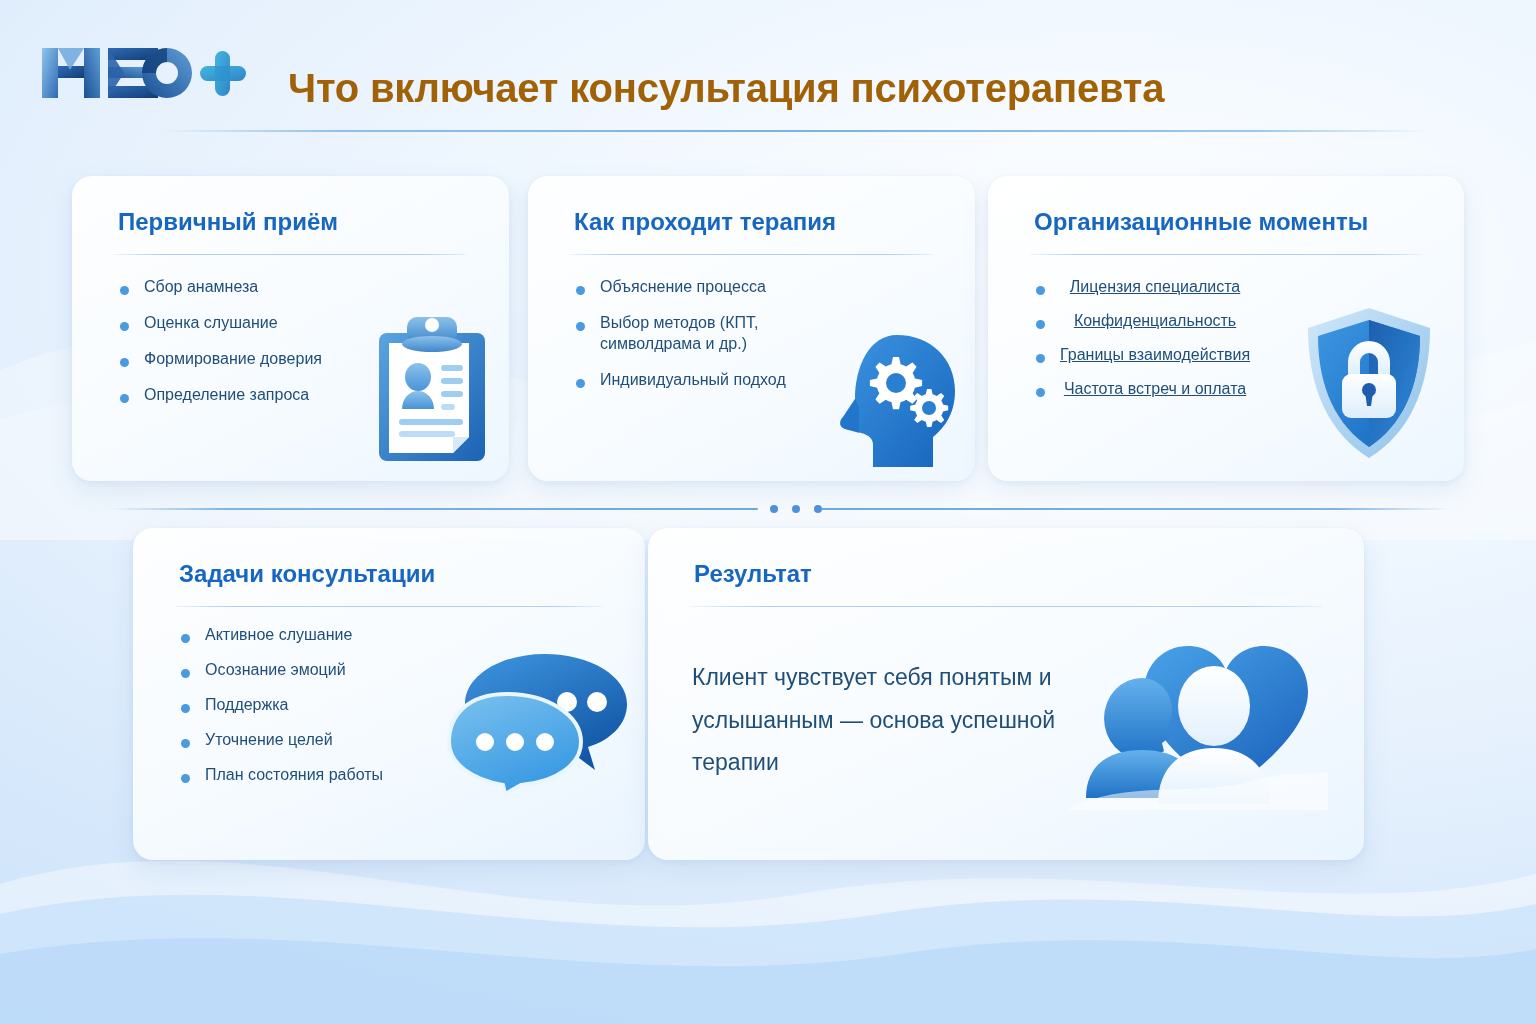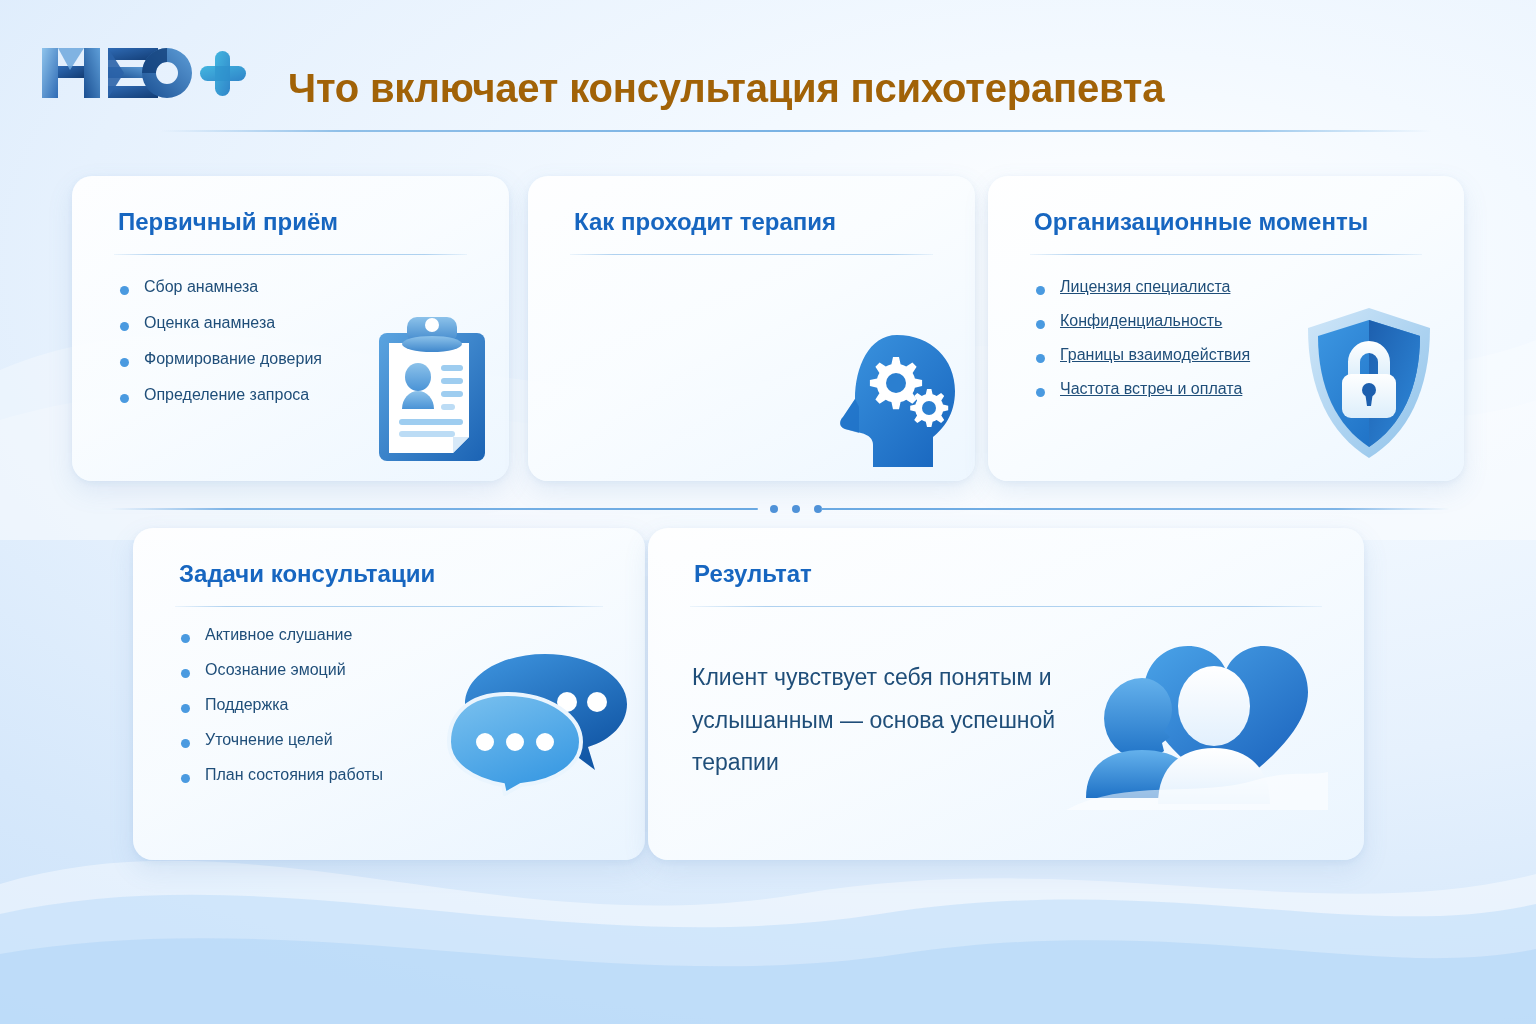--- a/index.html
+++ b/index.html
@@ -115,21 +115,21 @@
     background: #4a9ae0;
   }
   .card-icon {
     position: absolute;
     pointer-events: none;
   }
 
   
   #card-primary   { left: 72px;  top: 176px; width: 437px; height: 305px; }
   #card-therapy   { left: 528px; top: 176px; width: 447px; height: 305px; }
-  #card-org       { left: 988px; top: 176px; width: 476px; height: 305px; }
+  #card-org       { left: 988px; top: 176px; width: 476px; height: 305px; text-align: center; }
   #card-tasks     { left: 133px; top: 528px; width: 512px; height: 332px; }
   #card-result    { left: 648px; top: 528px; width: 716px; height: 332px; }
 
   #card-primary .bullets li { max-width: 290px; }
   #card-therapy .bullets li { max-width: 272px; }
   #card-org .bullets li     { max-width: 300px; margin-bottom: 13px; text-decoration: underline; }
   #card-tasks .bullets      { top: 96px; }
   #card-tasks .bullets li   { max-width: 300px; margin-bottom: 14px; }
 
   #icon-clipboard { right: 18px; bottom: 16px; width: 118px; height: 150px; }
@@ -241,21 +241,21 @@
 
   <div id="page-title">Что включает консультация психотерапевта</div>
   <div id="header-rule"></div>
 </div>
 
 <div class="card" id="card-primary">
   <div class="card-title">Первичный приём</div>
   <div class="card-rule"></div>
   <ul class="bullets">
     <li>Сбор анамнеза</li>
-    <li>Оценка анамнеза</li>
+    <li>Оценка слушание</li>
     <li>Формирование доверия</li>
     <li>Определение запроса</li>
   </ul>
 
   <svg class="card-icon" id="icon-clipboard" viewBox="0 0 118 150">
     <defs>
       <linearGradient id="clipBoard" x1="0" y1="0" x2="1" y2="1">
         <stop offset="0" stop-color="#5ba4e0"></stop>
           <stop offset="1" stop-color="#1b63b4"></stop>
       </linearGradient>
@@ -281,20 +281,25 @@
     <rect x="68" y="76" width="22" height="6" rx="3" fill="#9ecdf0"></rect>
     <rect x="68" y="89" width="14" height="6" rx="3" fill="#bcdcf5"></rect>
     <rect x="26" y="104" width="64" height="6" rx="3" fill="#9ecdf0"></rect>
     <rect x="26" y="116" width="56" height="6" rx="3" fill="#bcdcf5"></rect>
   </svg>
 </div>
 
 <div class="card" id="card-therapy">
   <div class="card-title">Как проходит терапия</div>
   <div class="card-rule"></div>
+  <ul class="bullets">
+    <li>Объяснение процесса</li>
+    <li>Выбор методов (КПТ, символдрама и др.)</li>
+    <li>Индивидуальный подход</li>
+  </ul>
 
   <svg class="card-icon" id="icon-head" viewBox="0 0 122 136">
     <defs>
       <linearGradient id="headGrad" x1="0" y1="0" x2="1" y2="1">
         <stop offset="0" stop-color="#3c95e0"></stop>
           <stop offset="1" stop-color="#1764bd"></stop>
       </linearGradient>
     </defs>
     <path d="M58,2 C92,2 116,26 116,58 C116,82 104,96 94,104 L94,134 L34,134 L34,112
              C34,106 30,102 22,100 L6,96 C0,94 0,88 4,84 L16,66 C16,34 30,2 58,2 Z" fill="url(#headGrad)"></path>

